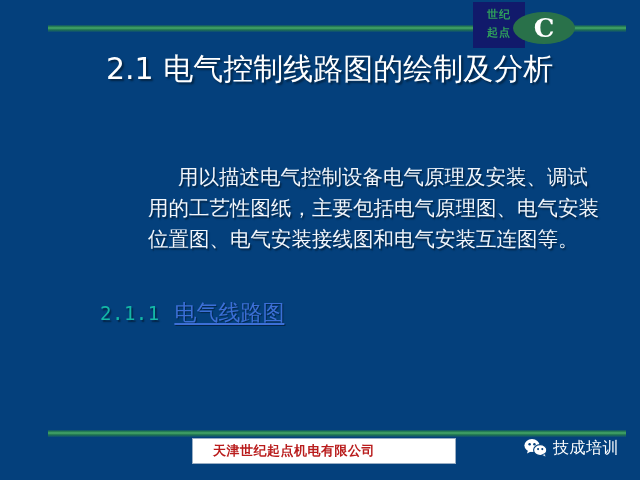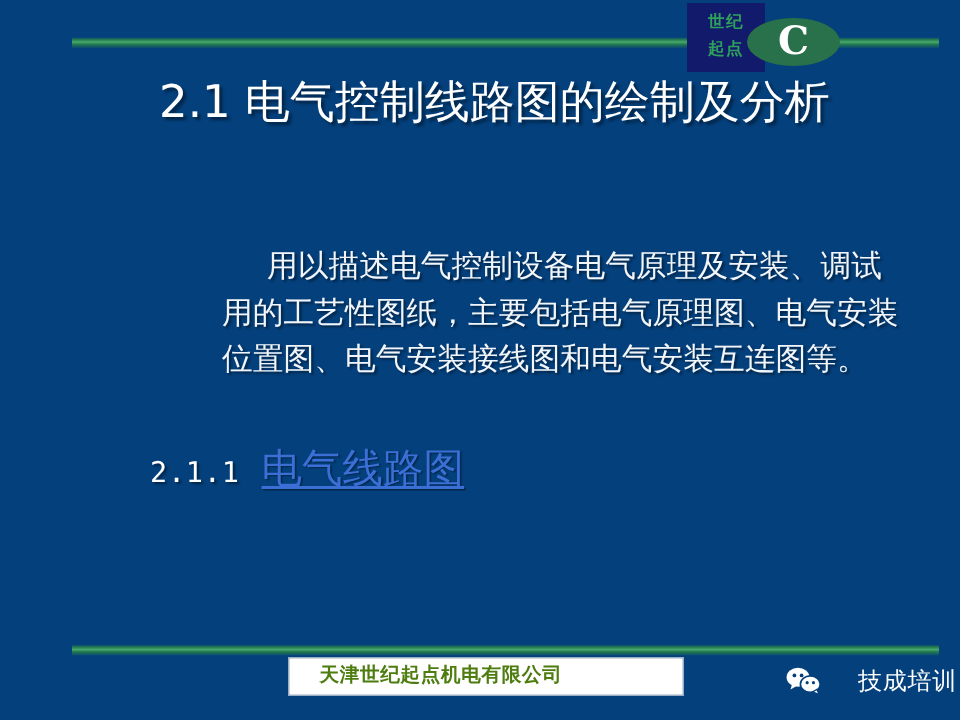--- a/index.html
+++ b/index.html
@@ -35,21 +35,21 @@
         #2e8b57 2px,
         #49a86f 3px,
         #2e8b57 4px,
         #1d6f52 5px,
         #0c4a78 7px);
   }
 
   
   .logo-wrap {
     position: absolute;
-    left: 458px;
+    left: 473px;
     top: 2px;
     width: 118px;
     height: 48px;
   }
   .logo-square {
     position: absolute;
     left: 0;
     top: 0;
     width: 52px;
     height: 46px;
@@ -124,32 +124,32 @@
     width: 460px;
   }
   .sub-item {
     display: block;
     font-family: "DejaVu Sans", sans-serif;
     font-size: 21px;
     line-height: 32px;
     white-space: nowrap;
   }
   .sub-num {
-    color: #ffffff;
+    color: #14b8a6;
     font-family: "DejaVu Sans Mono", monospace;
     font-size: 19px;
     text-shadow: 1.5px 1.5px 1.5px rgba(0,0,0,0.45);
     letter-spacing: 0.5px;
   }
   .sub-link {
     color: #3c6fd6;
     text-decoration: underline;
     text-underline-offset: 3px;
     margin-left: 8px;
-    font-size: 27px;
+    font-size: 22px;
     cursor: pointer;
     text-shadow: 1px 1px 1px rgba(0,0,0,0.4);
     margin-top: 14px;
   }
 
   
   .bottom-rule {
     position: absolute;
     left: 48px;
     top: 430px;
@@ -171,39 +171,38 @@
     left: 192px;
     top: 438px;
     width: 264px;
     height: 26px;
     background: #ffffff;
     border: 1px solid #9aaec4;
     box-sizing: border-box;
   }
   .footer-box-text {
     display: block;
-    color: #4d7c0f;
+    color: #b91c1c;
     font-family: "DejaVu Sans", sans-serif;
     font-weight: bold;
     font-size: 13px;
     line-height: 24px;
     padding-left: 20px;
     letter-spacing: 0.5px;
     white-space: nowrap;
   }
 
   
   .brand {
     position: absolute;
     left: 524px;
     top: 438px;
     height: 26px;
     display: flex;
-    align-items: flex-end;
-    gap: 19px;
+    align-items: flex-start;
   }
   .wechat-icon {
     width: 24px;
     height: 20px;
     display: block;
     margin-right: 5px;
   }
   .brand-text {
     color: #ffffff;
     font-family: "DejaVu Sans", sans-serif;

